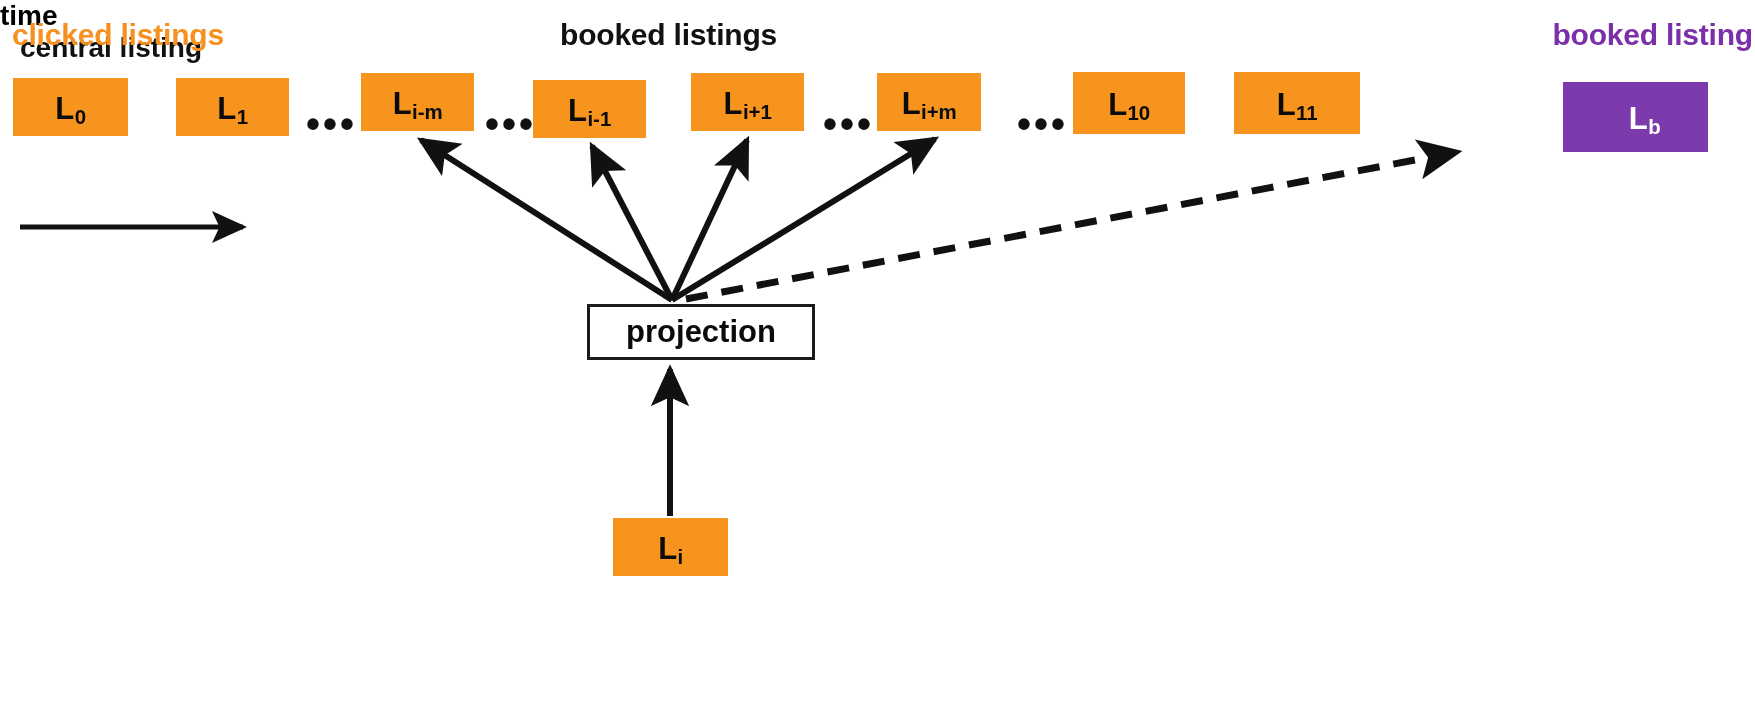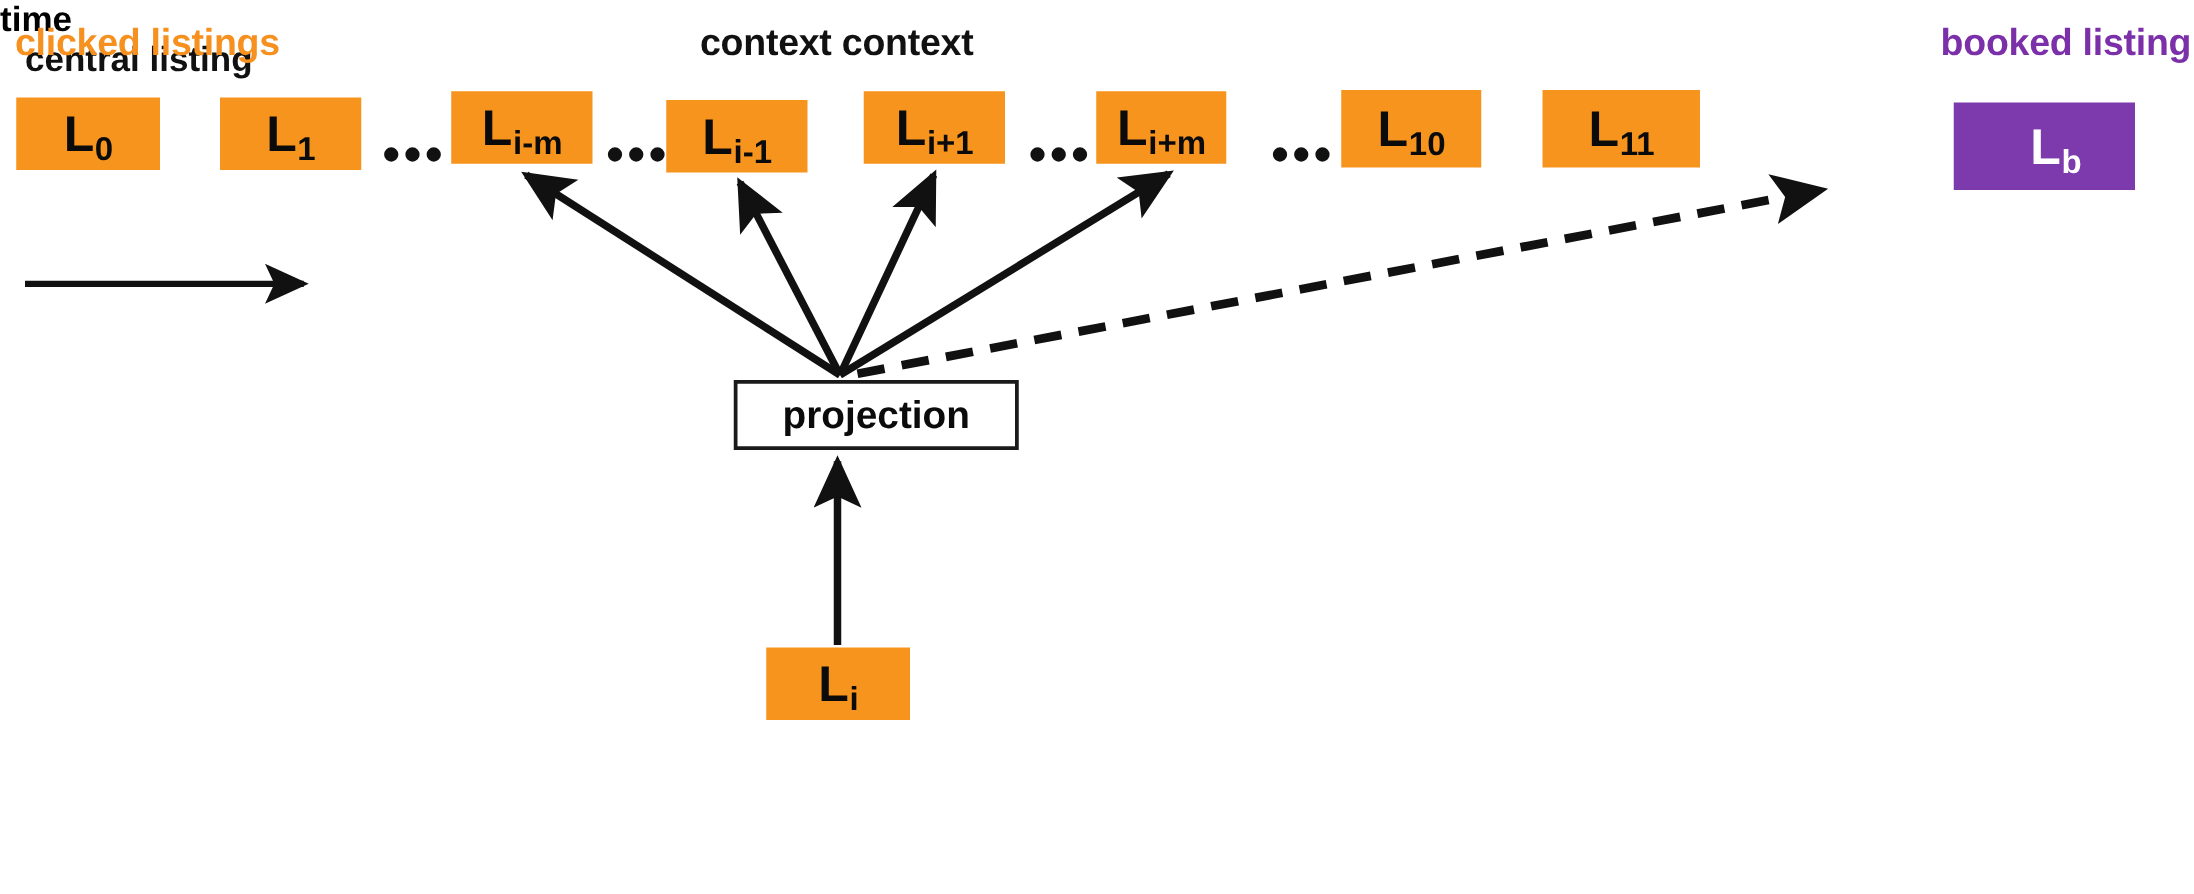--- a/index.html
+++ b/index.html
@@ -38,21 +38,21 @@
     position: absolute;
     display: flex;
     align-items: center;
     justify-content: center;
     box-sizing: border-box;
   }
   .node.orange { background: #F7941E; color: #0b0b0b; }
   .node.purple { background: #7D3AAD; color: #ffffff; }
   .node .tok {
     font-weight: bold;
-    font-size: 40px;
+    font-size: 31px;
     line-height: 1;
     display: inline-block;
     transform: translateY(1px);
   }
   .node .tok sub {
     font-size: 0.66em;
     font-weight: bold;
     vertical-align: baseline;
     position: relative;
     top: 0.28em;
@@ -95,21 +95,21 @@
     height: 715px;
     pointer-events: none;
   }
 </style>
 </head>
 <body>
 
 <div id="canvas">
 
   <div class="lbl" id="label-clicked">clicked listings</div>
-  <div class="lbl" id="label-context">context context</div>
+  <div class="lbl" id="label-context">booked listings</div>
   <div class="lbl" id="label-booked">booked listing</div>
 
   <div id="label-time">time</div>
 
   <div class="node orange" style="left:13px; top:78px; width:115px; height:58px;">
     <span class="tok"><b>L</b><sub>0</sub></span>
   </div>
 
   <div class="node orange" style="left:176px; top:78px; width:113px; height:58px;">
     <span class="tok"><b>L</b><sub>1</sub></span>

